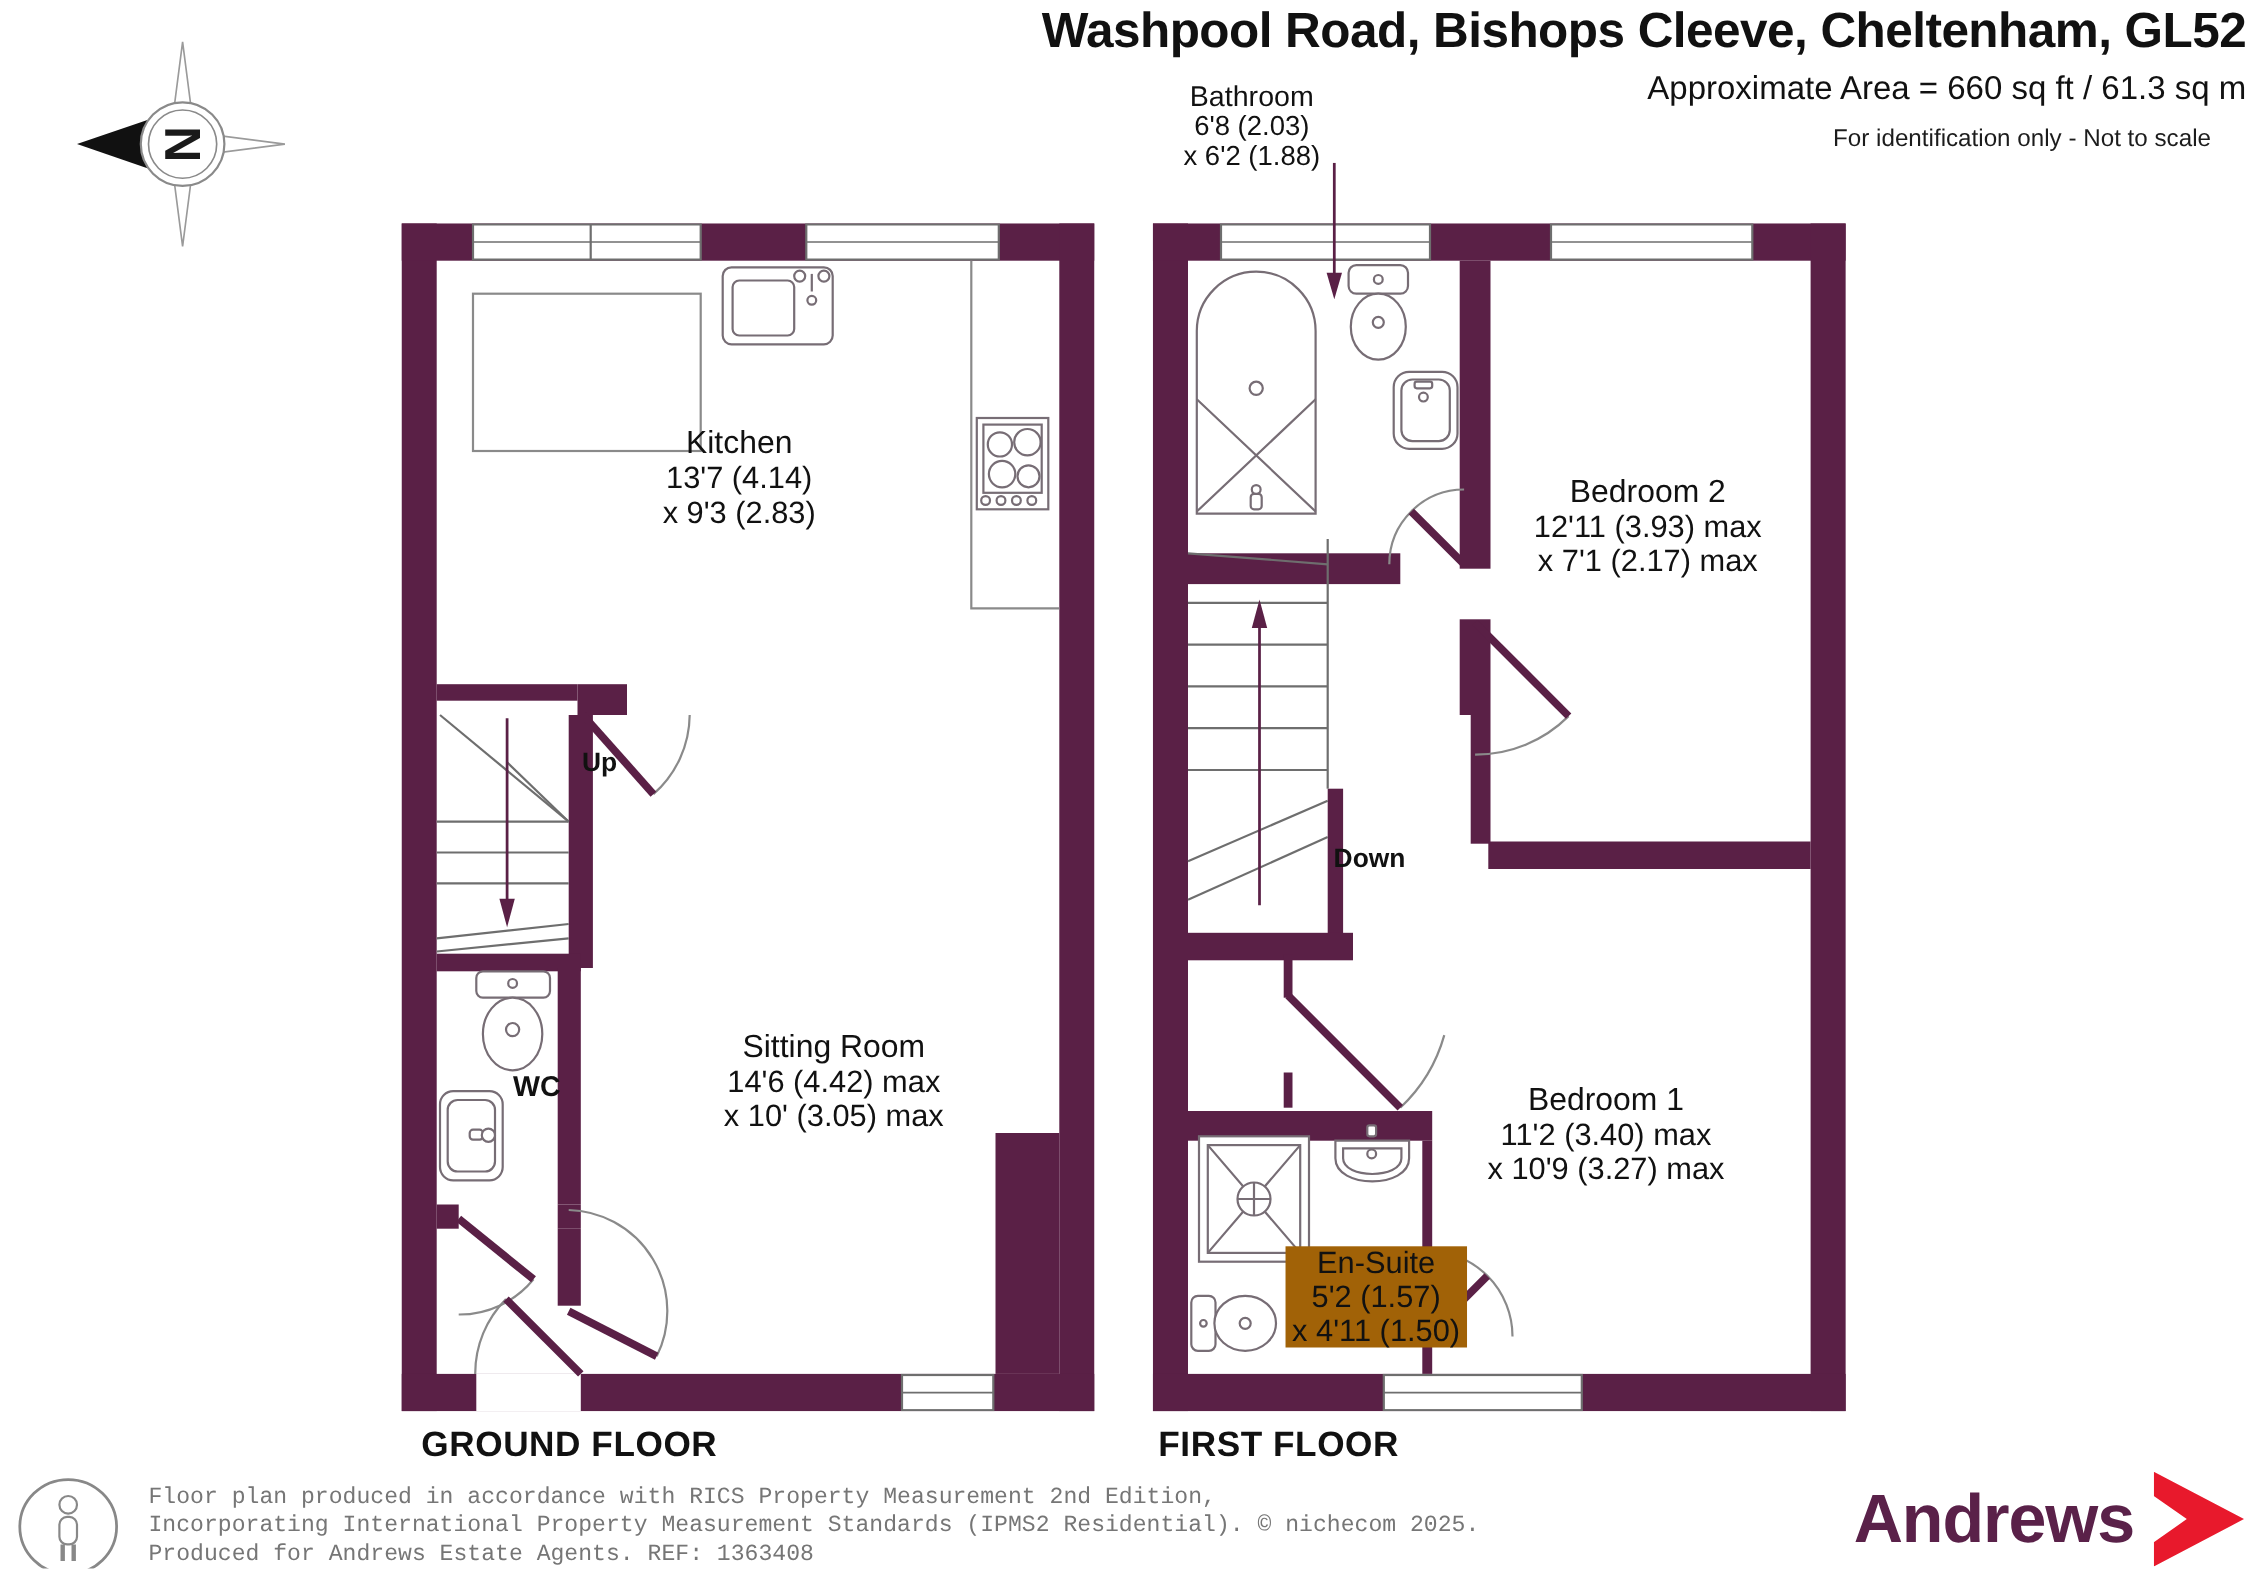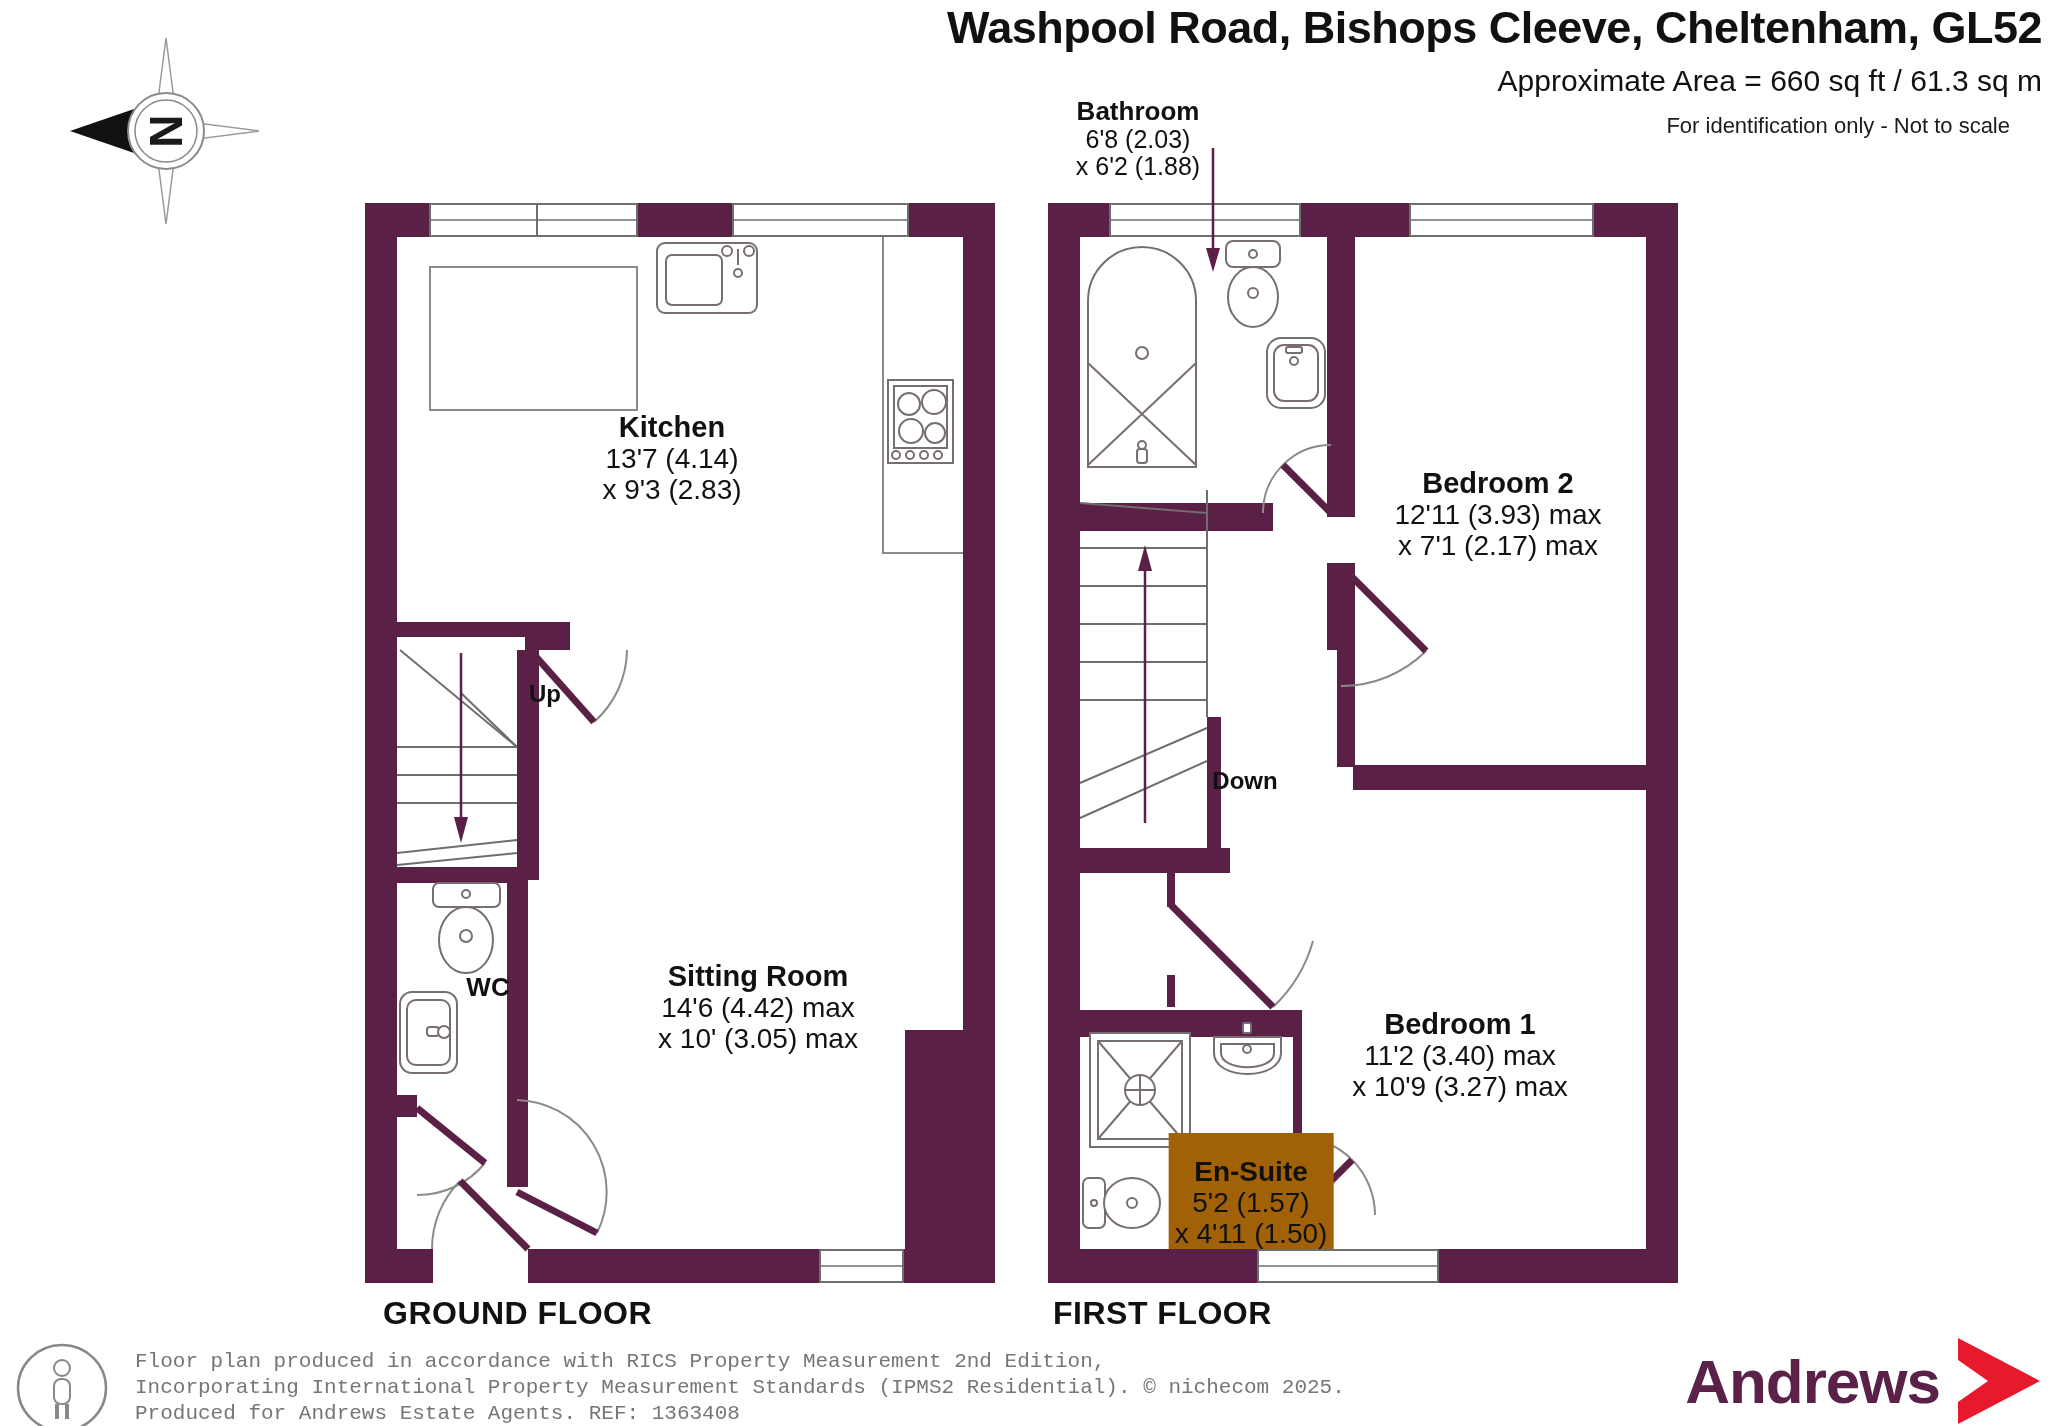--- a/index.html
+++ b/index.html
@@ -2,21 +2,21 @@
 <html><head>
 <meta charset="utf-8">
 <style>
   html,body{margin:0;padding:0;background:#fff;}
   body{width:2048px;height:1426px;position:relative;font-family:"Liberation Sans",sans-serif;color:#111;overflow:hidden;}
   .abs{position:absolute;}
   .hdr-title{top:2px;right:6px;font-size:45px;font-weight:bold;letter-spacing:-.5px;white-space:nowrap;}
   .hdr-area{top:64px;right:6px;font-size:30px;white-space:nowrap;}
   .hdr-id{top:113px;right:38px;font-size:22px;white-space:nowrap;color:#1c1c1c;}
   .room-label{transform:translateX(-50%);text-align:center;line-height:1.1;white-space:nowrap;}
-  .room-label .rn{font-weight:bold;font-size:29px;margin-top:24px;}
+  .room-label .rn{font-weight:normal;font-size:29px;}
   .room-label .rd{font-size:28px;}
   .small-label{transform:translateX(-50%);font-weight:bold;font-size:24px;white-space:nowrap;}
   .bgw{background:#a16207;padding:0 6px;}
   .floor-label{font-weight:bold;font-size:32px;letter-spacing:.5px;white-space:nowrap;}
   .footer-line{left:135px;font-size:21px;color:#767676;white-space:nowrap;font-family:Liberation Mono, monospace;}
   .brand-text{font-weight:bold;font-size:62px;color:#5a2149;letter-spacing:-1px;white-space:nowrap;}
   svg{display:block;}
 </style>
 </head>
 <body>
@@ -247,21 +247,21 @@
 </div>
 <div class="abs small-label" style="left:488px;top:972px;font-size:26px">WC</div>
 <div class="abs small-label" style="left:545px;top:680px">Up</div>
 <div class="abs small-label" style="left:1245px;top:767px">Down</div>
 
 <div class="abs room-label" style="left:1138px;top:73px">
   <div class="rn" style="font-size:26px">Bathroom</div>
   <div class="rd" style="font-size:25px">6'8 (2.03)</div>
   <div class="rd" style="font-size:25px">x 6'2 (1.88)</div>
 </div>
-<div class="abs room-label" style="left:1498px;top:444px">
+<div class="abs room-label" style="left:1498px;top:432px">
   <div class="rn">Bedroom 2</div>
   <div class="rd">12'11 (3.93) max</div>
   <div class="rd">x 7'1 (2.17) max</div>
 </div>
 <div class="abs room-label" style="left:1460px;top:985px">
   <div class="rn">Bedroom 1</div>
   <div class="rd">11'2 (3.40) max</div>
   <div class="rd">x 10'9 (3.27) max</div>
 </div>
 <div class="abs room-label bgw" style="left:1251px;top:1133px">

